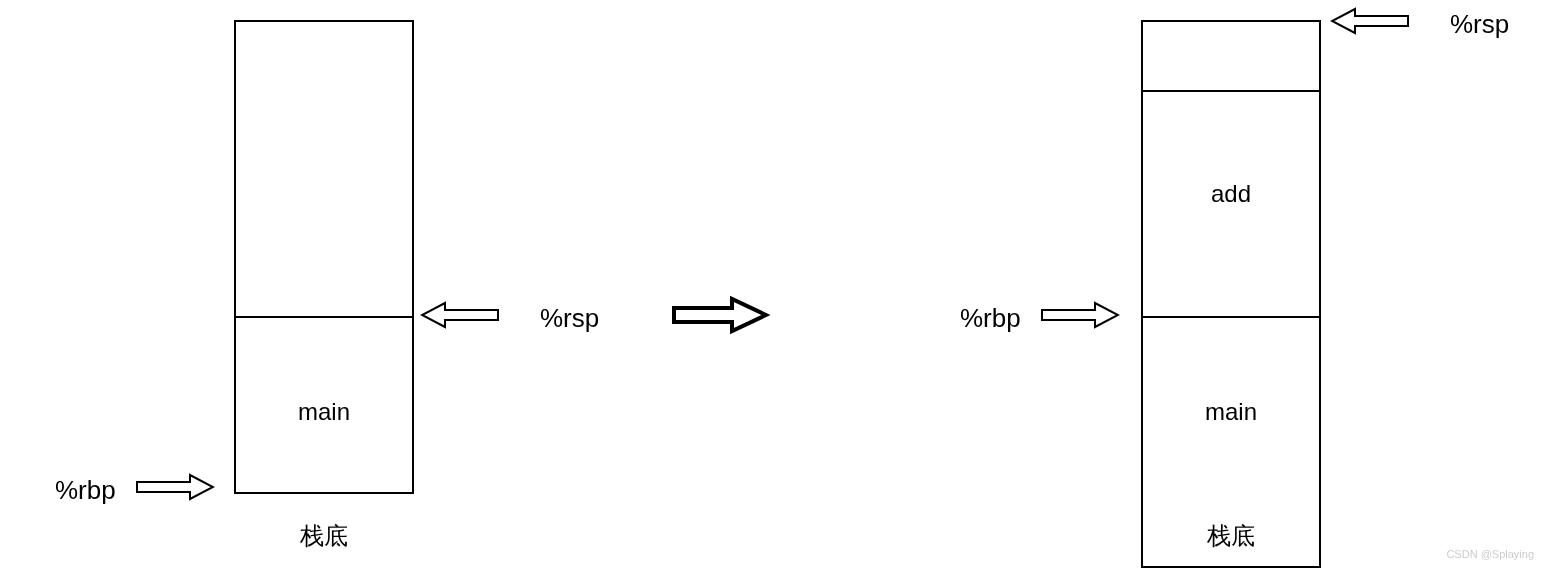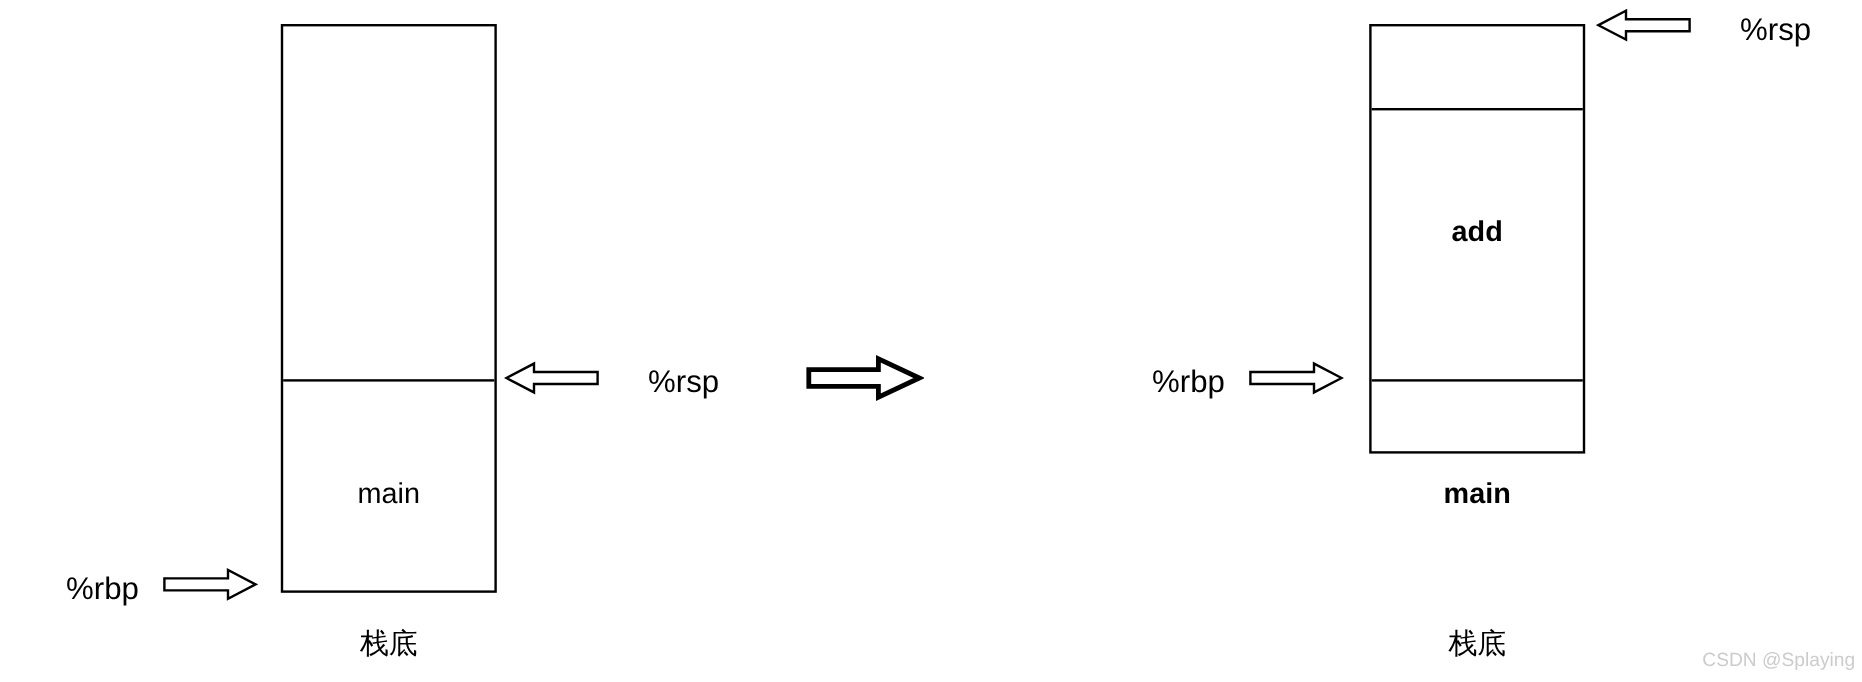--- a/index.html
+++ b/index.html
@@ -29,23 +29,23 @@
     .label-center {
       width: 100%;
       text-align: center;
     }
     .reg-label {
       position: absolute;
       font-size: 26px;
     }
     .watermark {
       position: absolute;
-      right: 6px;
+      right: 18px;
       bottom: 8px;
-      font-size: 16px;
+      font-size: 11px;
       color: #ccc;
     }
     svg.arrow {
       position: absolute;
     }
   </style>
 </head>
 <body>
 
 <div class="stack-box" style="left:234px; top:20px; width:180px; height:474px;">
@@ -67,21 +67,21 @@
   </g>
 </svg>
 <div class="reg-label" style="left:540px; top:303px;">%rsp</div>
 
 <svg class="arrow" style="left:670px; top:295px;" width="100" height="40" viewBox="0 0 100 40">
   <g fill="#fff" stroke="#000" stroke-width="4">
     <path d="M4 13 L62 13 L62 4 L96 20 L62 36 L62 27 L4 27 Z"></path>
   </g>
 </svg>
 
-<div class="stack-box" style="left:1141px; top:20px; width:180px; height:358px;font-weight:bold;">
+<div class="stack-box" style="left:1141px; top:20px; width:180px; height:548px;">
   <div class="divider" style="top:68px;"></div>
   <div class="divider" style="top:294px;"></div>
   <div class="label label-center" style="top:158px;">add</div>
   <div class="label label-center" style="top:376px;">main</div>
 </div>
 <div class="label" style="left:1207px; top:520px;">栈底</div>
 
 <div class="reg-label" style="left:960px; top:303px;">%rbp</div>
 <svg class="arrow" style="left:1040px; top:300px;" width="80" height="30" viewBox="0 0 80 30">
   <g fill="#fff" stroke="#000" stroke-width="2">

